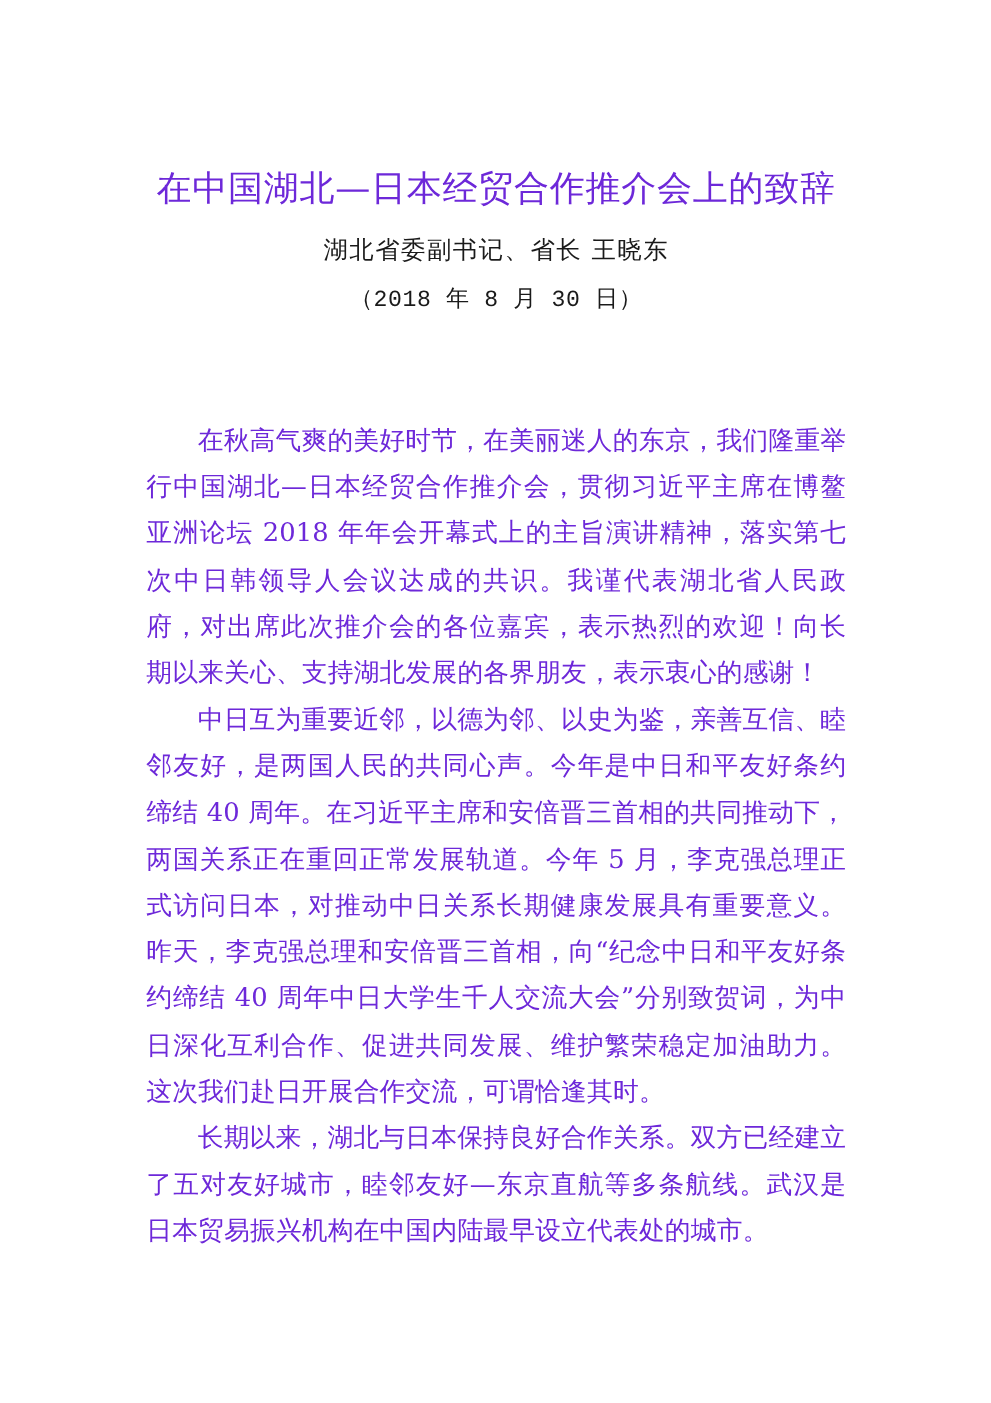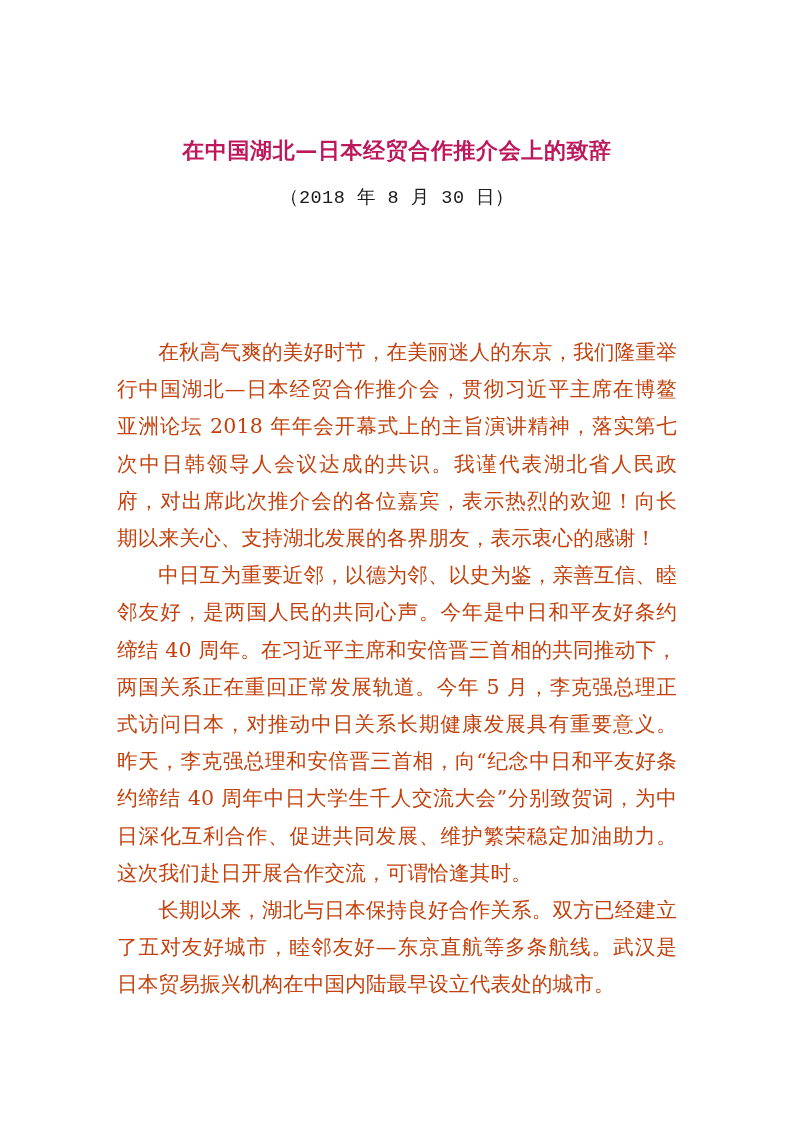--- a/index.html
+++ b/index.html
@@ -27,26 +27,26 @@
   .title-block {
     position: absolute;
     left: 112px;
     top: 130px;
     width: 570px;
     text-align: center;
   }
 
   .doc-title {
     font-family: "DejaVu Serif", "Liberation Serif", serif;
-    font-size: 22px;
+    font-size: 28px;
     line-height: 41px;
     letter-spacing: 0.6px;
-    color: #be185d;
+    color: #6d28d9;
     margin: 0;
-    font-weight: 700;
+    font-weight: 400;
     word-break: break-all;
   }
 
   .byline {
     font-family: "DejaVu Serif", "Liberation Serif", serif;
     font-size: 19.5px;
     line-height: 26px;
     color: #1a1a1a;
     margin: 0;
     padding-top: 16px;
@@ -68,36 +68,37 @@
     position: absolute;
     left: 117px;
     top: 334px;
     width: 560px;
   }
 
   .para {
     font-family: "DejaVu Serif", "Liberation Serif", serif;
     font-size: 20.6px;
     line-height: 37.2px;
-    color: #c2410c;
+    color: #6d28d9;
     margin: 0;
     text-align: justify;
     text-justify: inter-ideograph;
     text-indent: 2em;
     letter-spacing: 0.15px;
     word-break: break-all;
   }
 </style>
 </head>
 <body>
 
 <div class="page">
 
   <div class="title-block">
     <h1 class="doc-title">在中国湖北—日本经贸合作推介会上的致辞</h1>
+    <p class="byline">湖北省委副书记、省长 王晓东</p>
     <p class="dateline">（2018 年 8 月 30 日）</p>
   </div>
 
   <div class="body-block">
     <p class="para">在秋高气爽的美好时节，在美丽迷人的东京，我们隆重举行中国湖北—日本经贸合作推介会，贯彻习近平主席在博鳌亚洲论坛 2018 年年会开幕式上的主旨演讲精神，落实第七次中日韩领导人会议达成的共识。我谨代表湖北省人民政府，对出席此次推介会的各位嘉宾，表示热烈的欢迎！向长期以来关心、支持湖北发展的各界朋友，表示衷心的感谢！</p>
     <p class="para">中日互为重要近邻，以德为邻、以史为鉴，亲善互信、睦邻友好，是两国人民的共同心声。今年是中日和平友好条约缔结 40 周年。在习近平主席和安倍晋三首相的共同推动下，两国关系正在重回正常发展轨道。今年 5 月，李克强总理正式访问日本，对推动中日关系长期健康发展具有重要意义。昨天，李克强总理和安倍晋三首相，向“纪念中日和平友好条约缔结 40 周年中日大学生千人交流大会”分别致贺词，为中日深化互利合作、促进共同发展、维护繁荣稳定加油助力。这次我们赴日开展合作交流，可谓恰逢其时。</p>
     <p class="para">长期以来，湖北与日本保持良好合作关系。双方已经建立了五对友好城市，睦邻友好—东京直航等多条航线。武汉是日本贸易振兴机构在中国内陆最早设立代表处的城市。</p>
   </div>
 
 </div>

